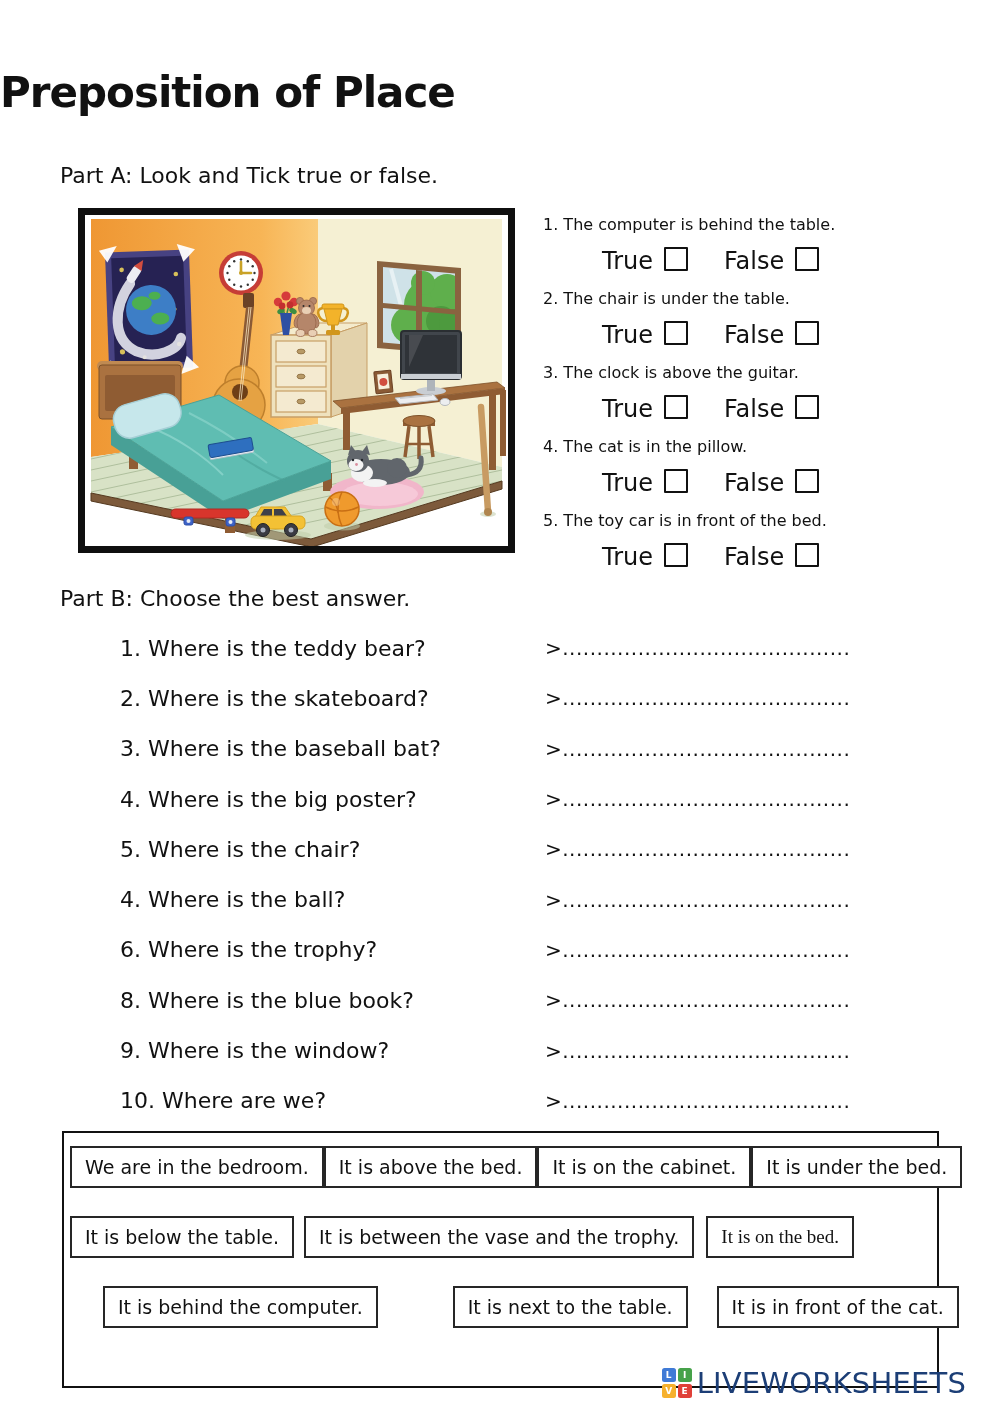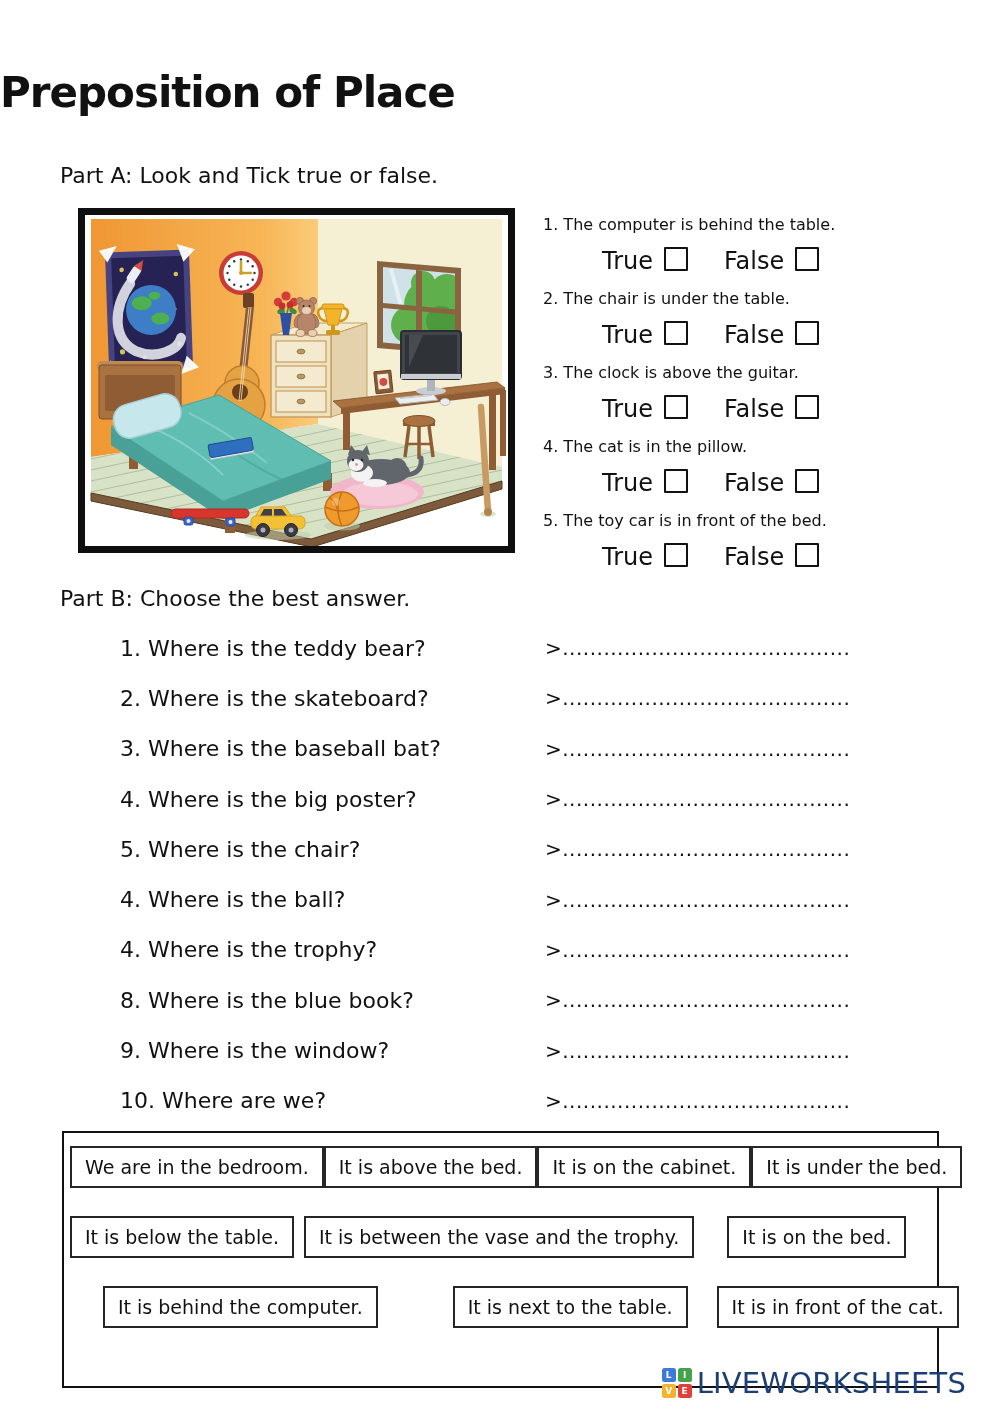--- a/index.html
+++ b/index.html
@@ -28,21 +28,21 @@
   .pb-ans{font-size:20px;letter-spacing:0.5px;white-space:nowrap;}
 
   .bank{position:absolute;left:62px;top:1131px;width:877px;height:257px;border:2px solid #111;
         box-sizing:border-box;padding:13px 5px 0 5px;}
   .bank-row{display:flex;margin-bottom:28px;}
   .bank-item{border:2px solid #262626;background:#fff;font-size:19px;padding:8px 13px;
              white-space:nowrap;}
   .row1{justify-content:space-between;margin-left:1px;margin-right:3px;}
   .row2{margin-left:1px;}
   .row2 .bank-item + .bank-item{margin-left:10px;}
-  .row2 .bank-item:nth-child(3){margin-left:33px;}
+  .row2 .bank-item:nth-child(3){margin-left:12px;font-family:Liberation Serif, serif;}
   .row3{margin-left:34px;gap:19px;}
   .row3 .bank-item:nth-child(2){margin-left:56px;}
   .row3 .bank-item:nth-child(3){margin-left:10px;}
 
   .footer{position:absolute;right:34px;top:1366px;display:flex;align-items:center;}
   .logo-grid{display:grid;grid-template-columns:14px 14px;grid-template-rows:14px 14px;
              gap:2px;margin-right:5px;}
   .logo-sq{border-radius:2.5px;color:#fff;font-size:9px;font-weight:700;display:flex;
            align-items:center;justify-content:center;line-height:1;}
   .brand{font-size:29px;font-weight:400;letter-spacing:0.2px;}
@@ -372,21 +372,21 @@
     </div>
     <div class="pb-row">
       <span class="pb-q">5. Where is the chair?</span>
       <span class="pb-ans">&gt;..........................................</span>
     </div>
     <div class="pb-row">
       <span class="pb-q">4. Where is the ball?</span>
       <span class="pb-ans">&gt;..........................................</span>
     </div>
     <div class="pb-row">
-      <span class="pb-q">4. Where is the trophy?</span>
+      <span class="pb-q">6. Where is the trophy?</span>
       <span class="pb-ans">&gt;..........................................</span>
     </div>
     <div class="pb-row">
       <span class="pb-q">8. Where is the blue book?</span>
       <span class="pb-ans">&gt;..........................................</span>
     </div>
     <div class="pb-row">
       <span class="pb-q">9. Where is the window?</span>
       <span class="pb-ans">&gt;..........................................</span>
     </div>

